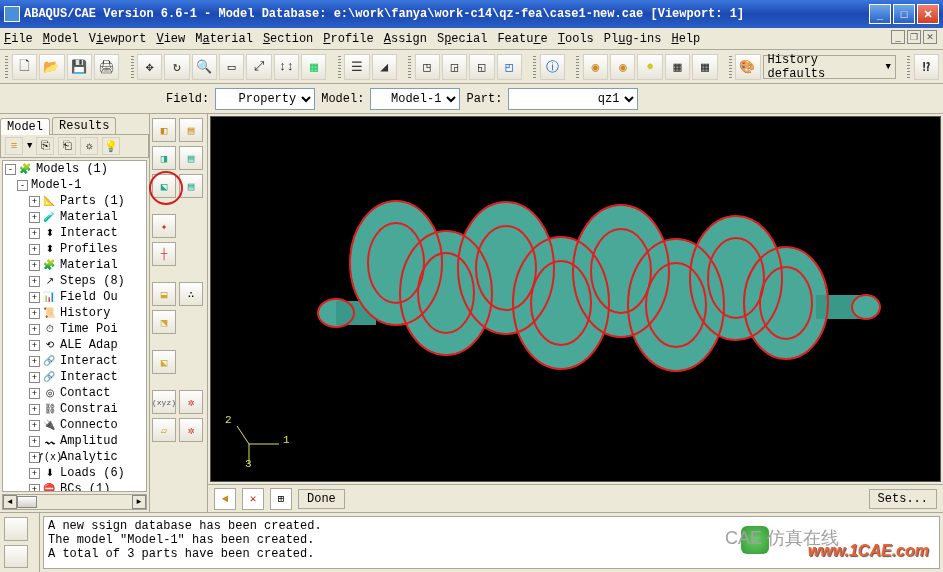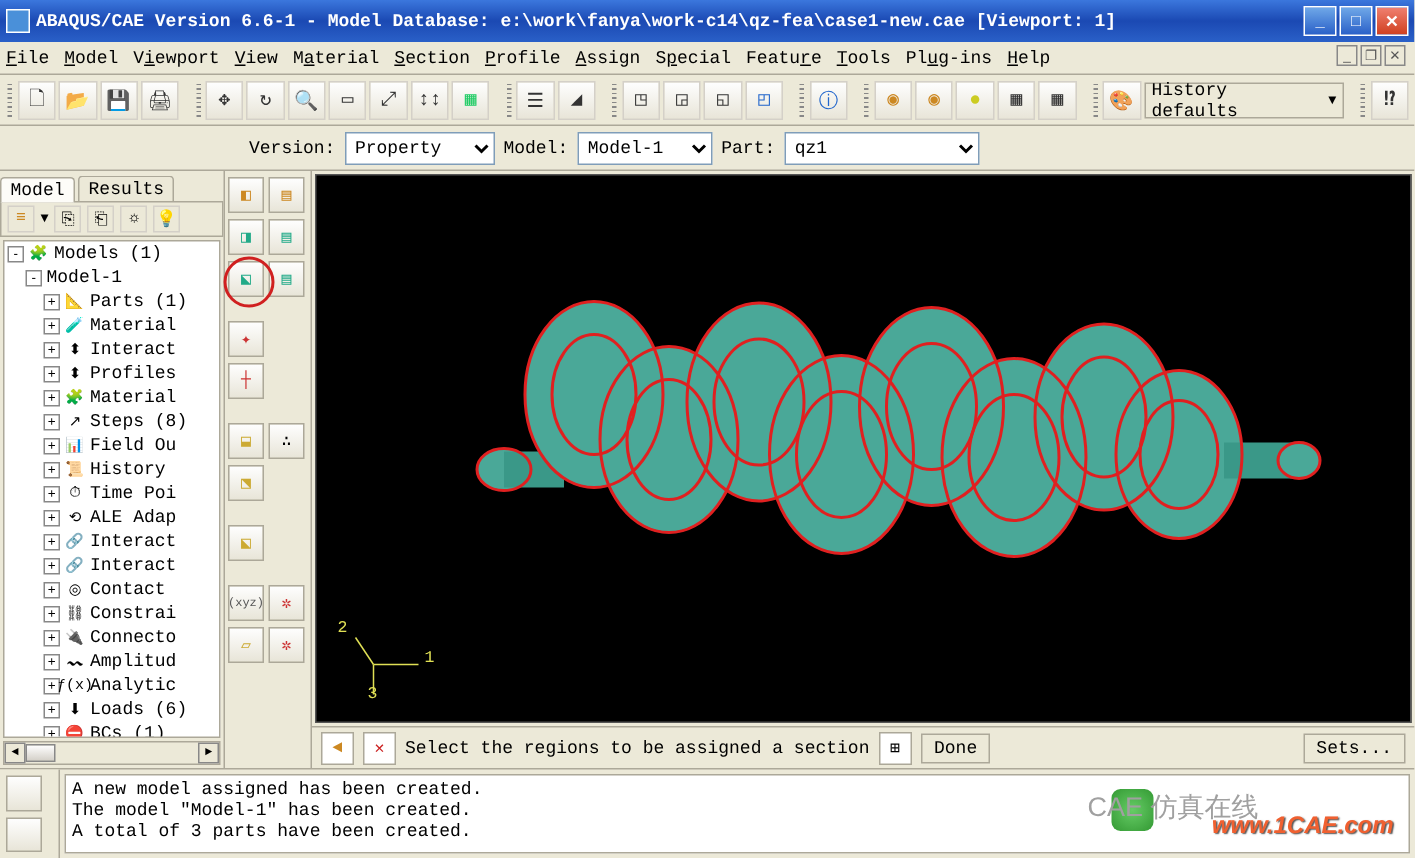--- a/index.html
+++ b/index.html
@@ -12,21 +12,21 @@
 .titlebar .spacer{ flex:1; }
 .menubar { height:22px; background:#ece9d8; display:flex; align-items:center; padding:0 4px; gap:10px; border-bottom:1px solid #aca899; position:relative;}
 .menubar span u{ text-decoration:underline; }
 .menubar .mdiwin { position:absolute; right:6px; top:2px; display:flex; gap:2px;}
 .menubar .mdiwin div{ width:14px; height:14px; border:1px solid #888; background:#ece9d8; font-size:9px; line-height:12px; text-align:center; color:#555; font-family:Arial;}
 .toolbar { height:34px; background:#ece9d8; border-bottom:1px solid #aca899; display:flex; align-items:center; padding:2px 4px; gap:2px;}
 .tb{ width:26px; height:26px; border:1px solid #d4d0c8; background:linear-gradient(#fefefe,#e8e5d8); display:flex; align-items:center; justify-content:center; font-size:13px; color:#333;}
 .tsep{ width:6px; }
 .tb.handle{ width:6px; border:none; background:none;}
 .tb.handle::before{content:"";display:block;width:3px;height:22px;background:repeating-linear-gradient(#888 0 1px,#ece9d8 1px 3px);}
-.select { height:22px; background:#fff; border:1px solid #7f9db9; font-family:inherit; font-size:12px; padding:0 2px;}
+.select { height:22px; background:#fff; border:1px solid #7f9db9; font-family:inherit; font-size:12px; padding:0 2px;text-align:right;}
 .propdef{ display:flex; align-items:center; height:24px; border:1px solid #aca899; background:#ece9d8; padding:0 4px;}
 .propdef span::after{content:"";}
 .propdef .caret{ margin-left:6px; font-size:9px;}
 .contextbar{ height:30px; background:#ece9d8; border-bottom:1px solid #aca899; display:flex; align-items:center; padding:2px 6px; gap:6px;}
 .contextbar .lbl{ font-family:"Courier New"; }
 .main{ display:flex; height:calc(572px - 28px - 22px - 34px - 30px - 60px);}
 .leftpanel{ width:150px; background:#ece9d8; border-right:1px solid #aca899; display:flex; flex-direction:column;}
 .tabs{ display:flex; height:20px; padding-top:3px;}
 .tab{ border:1px solid #aca899; border-bottom:none; background:#ece9d8; padding:1px 6px; font-family:"Courier New"; font-size:12px; border-radius:3px 3px 0 0; margin-right:2px;}
 .tab.active{ background:#fdfcf8; position:relative; top:1px;}
@@ -142,21 +142,21 @@
     <span>History defaults</span>
     <span class="caret">▼</span>
   </div>
   <div class="tsep"></div>
   <div class="tb handle"></div>
   <div class="tb" style="font-weight:bold">⁉</div>
 </div>
 
 <div class="contextbar">
   <div style="width:154px"></div>
-  <span class="lbl">Version:</span>
+  <span class="lbl">Field:</span>
   <select class="select" style="width:100px"><option>Property</option></select>
   <span class="lbl">Model:</span>
   <select class="select" style="width:90px"><option>Model-1</option></select>
   <span class="lbl">Part:</span>
   <select class="select" style="width:130px"><option>qz1</option></select>
 </div>
 
 <div class="main">
 
   <div class="leftpanel">
@@ -382,34 +382,33 @@
           </svg>
           <span style="position:absolute;left:-6px;top:-2px">2</span>
           <span style="position:absolute;left:52px;top:18px">1</span>
           <span style="position:absolute;left:14px;top:42px">3</span>
         </div>
       </div>
     </div>
     <div class="promptbar">
       <div class="pb" style="color:#c82">◄</div>
       <div class="pb" style="color:#c22">✕</div>
-      <span class="prompt-text">Select the regions to be assigned a section</span>
       <div class="pb">⊞</div>
       <div class="done">Done</div>
       <div class="sets">Sets...</div>
     </div>
   </div>
 </div>
 
 <div class="bottompanel">
   <div class="side">
     <div class="bb"></div>
     <div class="bb"></div>
   </div>
   <div class="msgarea" style="position:relative">
-    <div>A new model assigned has been created.</div>
+    <div>A new ssign database has been created.</div>
     <div>The model "Model-1" has been created.</div>
     <div>A total of 3 parts have been created.</div>
     <div class="wechat"></div>
     <div class="watermark2">CAE 仿真在线</div>
     <div class="watermark">www.1CAE.com</div>
   </div>
 </div>
 
 </body></html>

